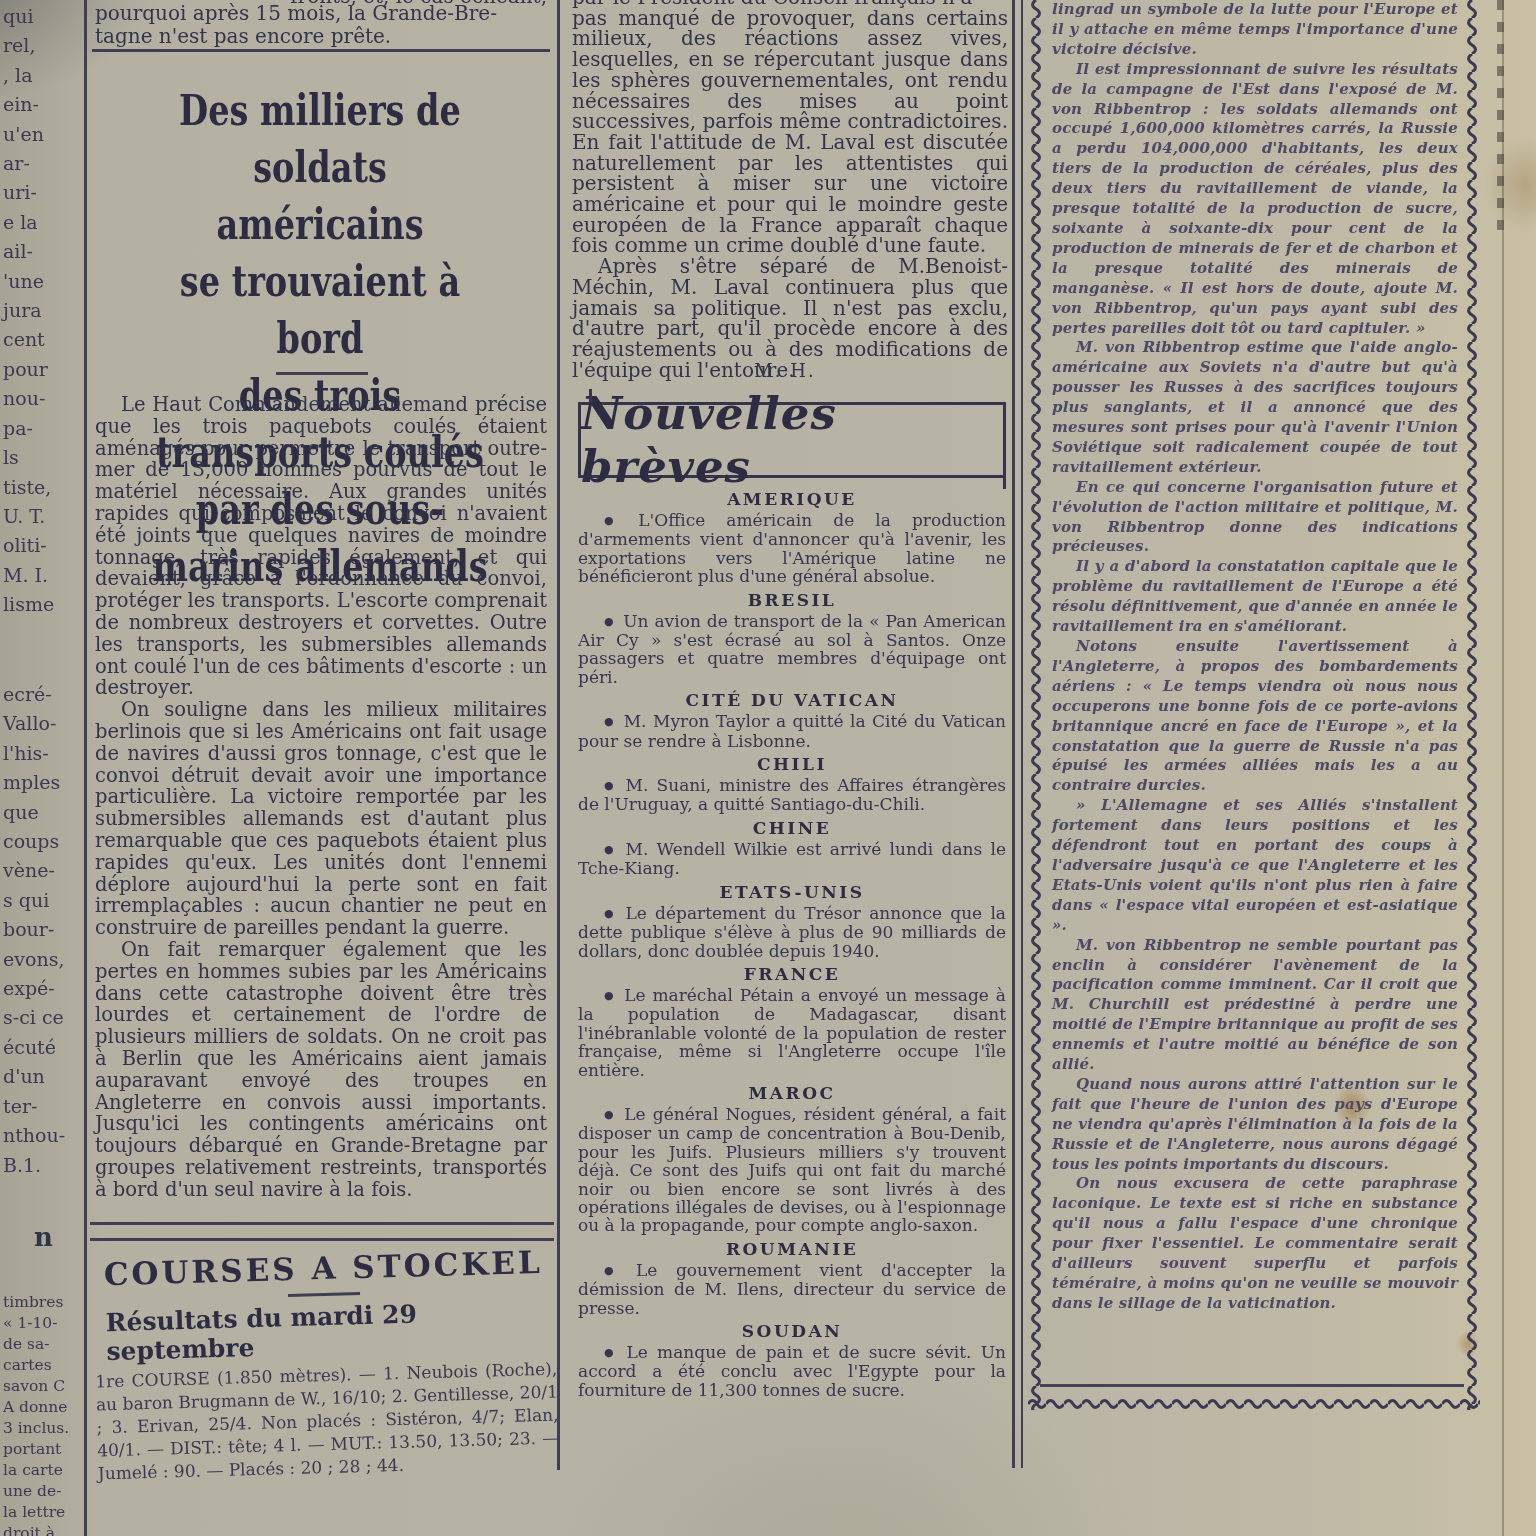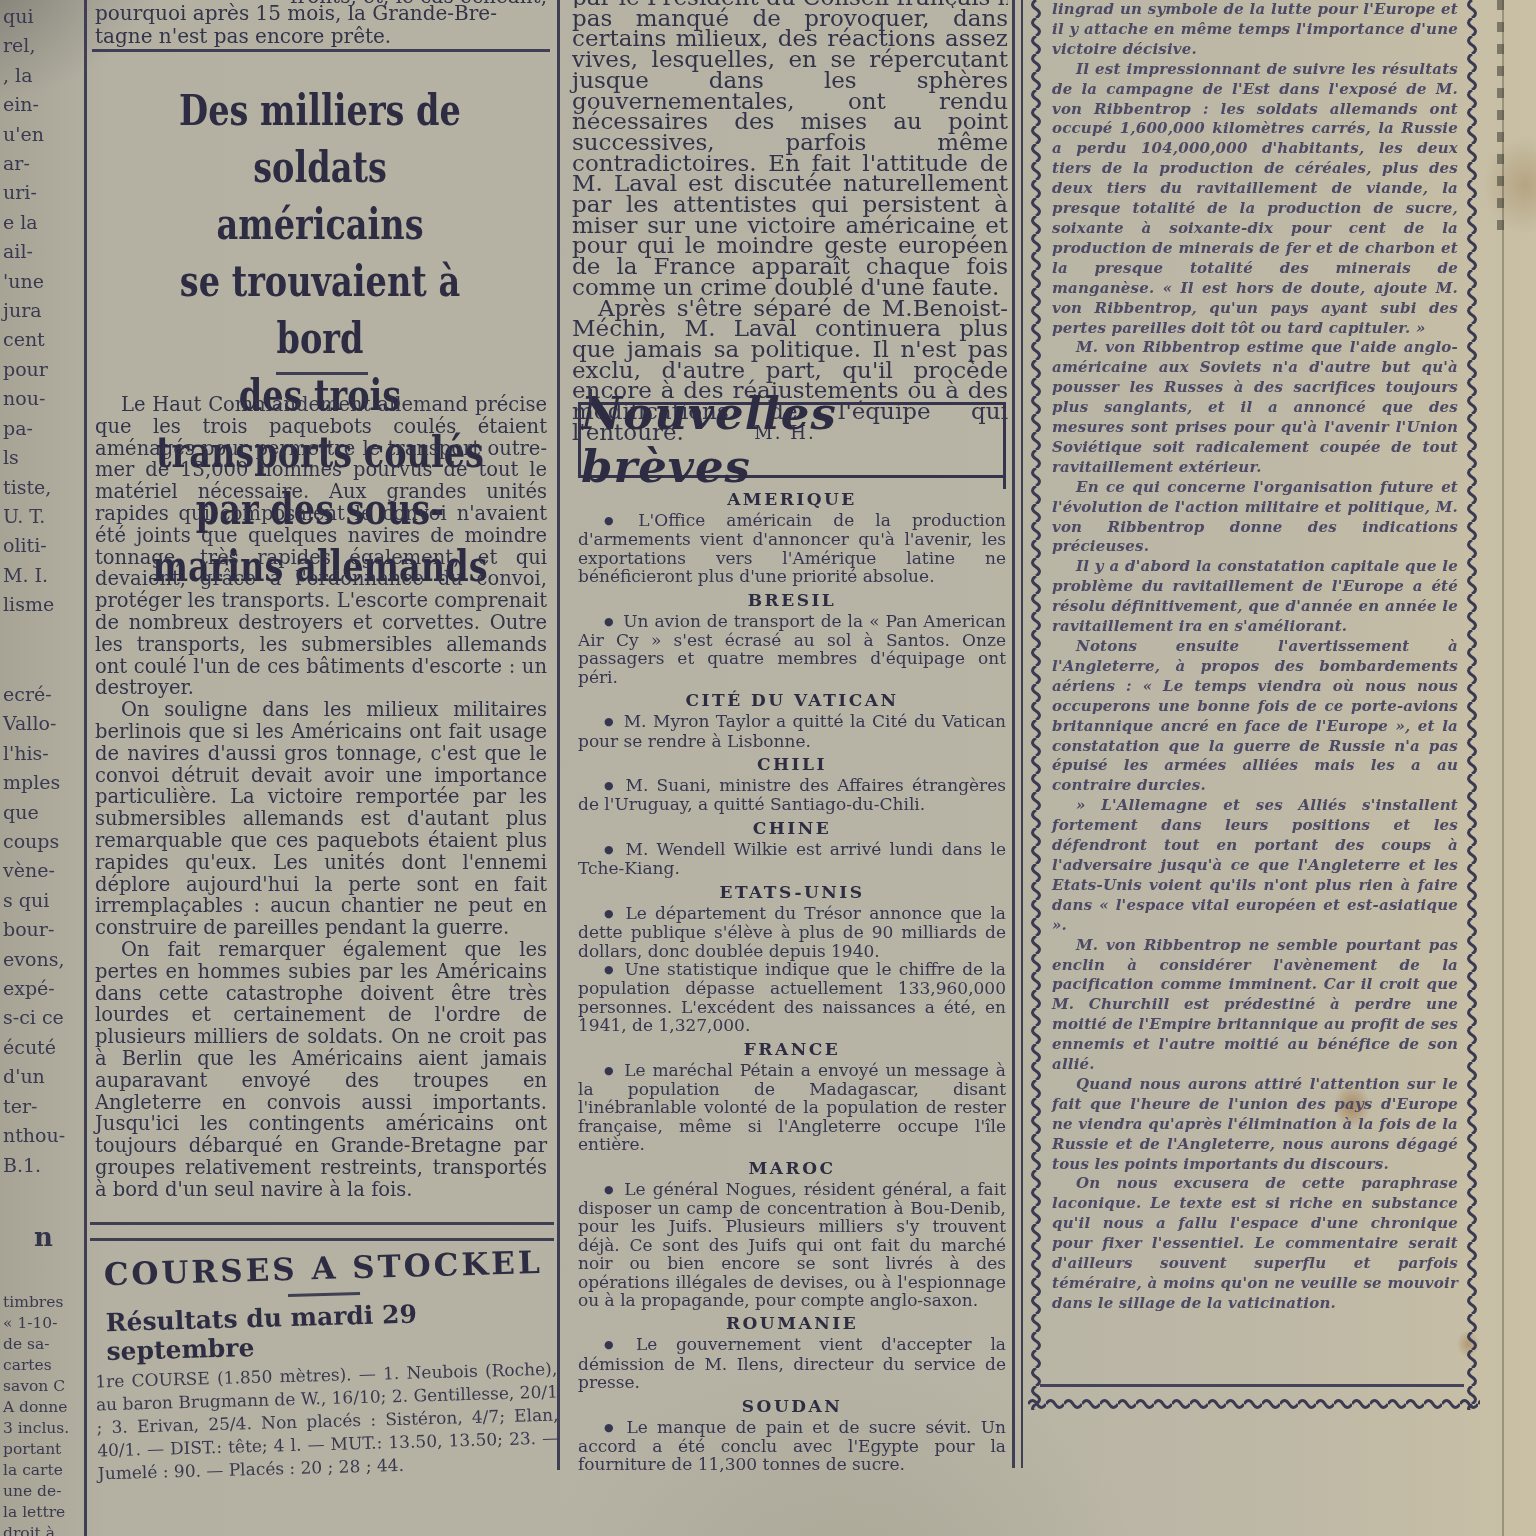--- a/index.html
+++ b/index.html
@@ -33,21 +33,21 @@
   .c2-body{position:absolute; left:95px; top:394px; width:452px;}
   .c2p{font-size:19.5px; line-height:21.8px; text-align:justify; text-indent:26px; margin:0;}
   
   .courses{position:absolute; left:95px; top:1250px; width:462px; transform:rotate(-1.6deg);}
   .courses-title{font-size:31px; font-weight:bold; letter-spacing:3px; text-align:center; color:#2d2c42;}
   .courses-div{width:72px; height:3px; background:#3f3e52; margin:7px auto 6px auto;}
   .courses-sub{font-size:25px; font-weight:bold; margin:4px 0 4px 12px; color:#2d2c42;}
   .courses-body{font-size:17px; line-height:23px; text-align:justify; margin:0; color:#3a3950;}
   
   .mid-top{position:absolute; left:572px; top:-13px; width:436px;}
-  .c3p{font-size:23px; line-height:20.7px; text-align:justify; margin:0;}
+  .c3p{font-size:20px; line-height:20.7px; text-align:justify; margin:0;}
   .c3p.ind{text-indent:26px;}
   .mh{ text-align:center; padding-right:10px; margin-top:-20.7px; font-size:18px; letter-spacing:2px;}
   .breves{position:absolute; left:578px; top:402px; width:428px;}
   .nb-box{position:relative; border:3px solid #35344c; height:70px; display:flex;
           align-items:center; margin-bottom:12px;}
   .nb-box::before{content:""; position:absolute; left:8px; top:-16px; width:3px; height:14px; background:#35344c;}
   .nb-box::after{content:""; position:absolute; right:-3px; bottom:-14px; width:3px; height:12px; background:#35344c;}
   .nb-title{font-size:45px; font-weight:bold; font-style:italic; color:#2d2c42; letter-spacing:1px;}
   .nb-header{font-size:17px; font-weight:bold; letter-spacing:2.5px; text-align:center;
              margin:5px 0 2px 0; color:#2d2c42; line-height:19px;}
@@ -171,42 +171,41 @@
     <div class="mh">M. H.</div>
   </div>
 
   <div class="breves">
     <div class="nb-box">
       <span class="nb-title">Nouvelles brèves</span>
     </div>
 
     <div class="nb-section">
       <div class="nb-header">AMERIQUE</div>
-      <p class="nb-item"><span class="blt">●</span><span>L'Office américain de la production d'armements vient d'annoncer qu'à l'avenir, les exportations vers l'Amérique latine ne bénéficieront plus d'une priorité absolue.</span></p>
+      <p class="nb-item"><span class="blt">●</span><span>L'Office américain de la production d'armements vient d'annoncer qu'à l'avenir, les exportations vers l'Amérique latine ne bénéficieront plus d'une général absolue.</span></p>
     </div>
     <div class="nb-section">
       <div class="nb-header">BRESIL</div>
       <p class="nb-item"><span class="blt">●</span><span>Un avion de transport de la « Pan American Air Cy » s'est écrasé au sol à Santos. Onze passagers et quatre membres d'équipage ont péri.</span></p>
     </div>
     <div class="nb-section">
       <div class="nb-header">CITÉ DU VATICAN</div>
       <p class="nb-item"><span class="blt">●</span><span>M. Myron Taylor a quitté la Cité du Vatican pour se rendre à Lisbonne.</span></p>
     </div>
     <div class="nb-section">
       <div class="nb-header">CHILI</div>
       <p class="nb-item"><span class="blt">●</span><span>M. Suani, ministre des Affaires étrangères de l'Uruguay, a quitté Santiago-du-Chili.</span></p>
     </div>
     <div class="nb-section">
       <div class="nb-header">CHINE</div>
       <p class="nb-item"><span class="blt">●</span><span>M. Wendell Wilkie est arrivé lundi dans le Tche-Kiang.</span></p>
     </div>
     <div class="nb-section">
       <div class="nb-header">ETATS-UNIS</div>
       <p class="nb-item"><span class="blt">●</span><span>Le département du Trésor annonce que la dette publique s'élève à plus de 90 milliards de dollars, donc doublée depuis 1940.</span></p>
-      <p class="nb-item"><span class="blt">●</span><span>Une statistique indique que le chiffre de la population dépasse actuellement 133,960,000 personnes. L'excédent des naissances a été, en 1941, de 1,327,000.</span></p>
     </div>
     <div class="nb-section">
       <div class="nb-header">FRANCE</div>
       <p class="nb-item"><span class="blt">●</span><span>Le maréchal Pétain a envoyé un message à la population de Madagascar, disant l'inébranlable volonté de la population de rester française, même si l'Angleterre occupe l'île entière.</span></p>
     </div>
     <div class="nb-section">
       <div class="nb-header">MAROC</div>
       <p class="nb-item"><span class="blt">●</span><span>Le général Nogues, résident général, a fait disposer un camp de concentration à Bou-Denib, pour les Juifs. Plusieurs milliers s'y trouvent déjà. Ce sont des Juifs qui ont fait du marché noir ou bien encore se sont livrés à des opérations illégales de devises, ou à l'espionnage ou à la propagande, pour compte anglo-saxon.</span></p>
     </div>
     <div class="nb-section">

